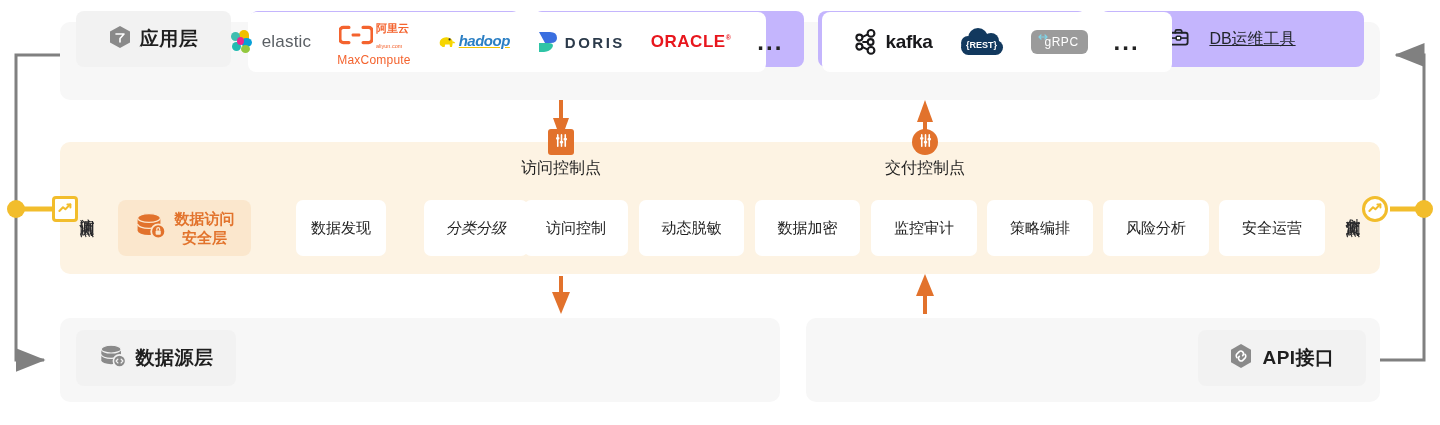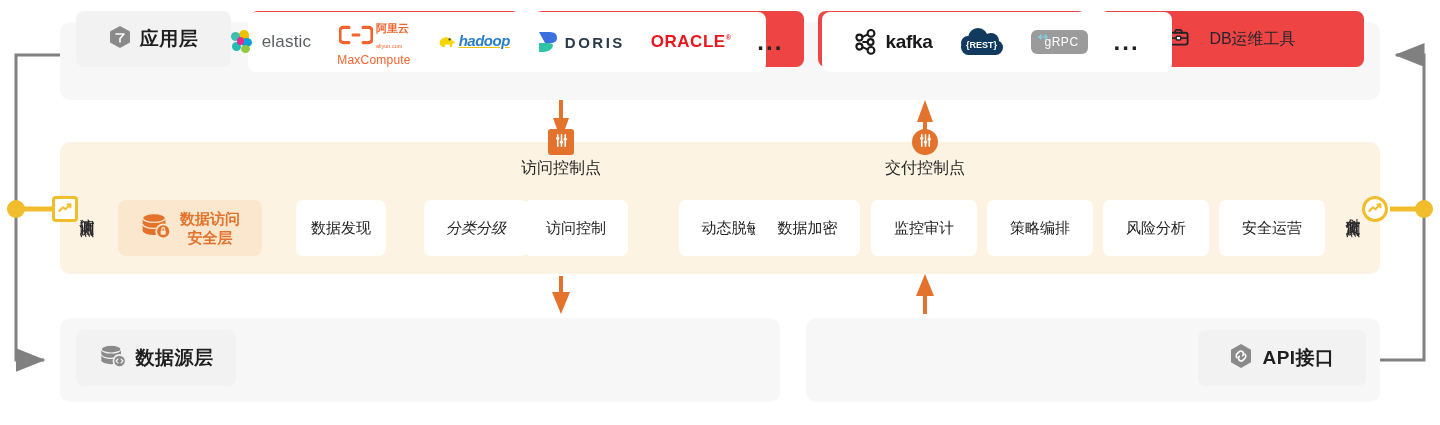--- a/index.html
+++ b/index.html
@@ -38,26 +38,27 @@
     border-radius: 8px;
     display: flex; align-items: center; justify-content: center;
     gap: 9px;
     font-size: 19px; font-weight: bold; letter-spacing: .5px;
     color: #1f1f1f;
   }
 
   .app-card {
     position: absolute;
     top: 11px; height: 56px;
-    background: #ef4444;
+    background: #c4b5fd;
     border-radius: 8px;
     display: flex; align-items: center; justify-content: center;
     gap: 20px;
     font-size: 16px;
     color: #22262c;
+    text-decoration: underline;
   }
 
   
   #sec-band { left: 60px; top: 142px; width: 1320px; height: 132px; }
 
   .band-side-label {
     position: absolute;
     top: 152px;
     width: 26px;
     font-size: 15px;
@@ -327,21 +328,21 @@
       <svg width="15" height="15" viewBox="0 0 16 16">
         <path d="M4 2 V14 M8 2 V14 M12 2 V14" stroke="#ffffff" stroke-width="1.7" stroke-linecap="round"></path>
         <rect x="2.2" y="4.4" width="3.6" height="2.4" rx=".7" fill="#ffffff"></rect>
         <rect x="6.2" y="8.6" width="3.6" height="2.4" rx=".7" fill="#ffffff"></rect>
         <rect x="10.2" y="5.4" width="3.6" height="2.4" rx=".7" fill="#ffffff"></rect>
       </svg>
     </span>
   </div>
   <div class="ctrl-title" style="left:925px; top:158px;">交付控制点</div>
 
-  <div class="sec-core" style="left:118px; width:144px;">
+  <div class="sec-core" style="left:118px; width:133px;">
     <span>
       <svg width="32" height="30" viewBox="0 0 32 30">
         <ellipse cx="14" cy="7" rx="11.4" ry="4.4" fill="#e2722c"></ellipse>
         <path d="M2.6 7 V13 a11.4 4.4 0 0 0 22.8 0 V7" fill="#e2722c"></path>
         <path d="M2.6 13.6 V19.6 a11.4 4.4 0 0 0 22.8 0 V13.6" fill="#e2722c"></path>
         <ellipse cx="14" cy="7" rx="11.4" ry="4.4" fill="none" stroke="#fbe7cd" stroke-width="1.2"></ellipse>
         <path d="M2.6 13 a11.4 4.4 0 0 0 22.8 0" fill="none" stroke="#fbe7cd" stroke-width="1.3"></path>
         <circle cx="23.2" cy="20.4" r="7" fill="#e2722c" stroke="#fbe7cd" stroke-width="1.8"></circle>
         <rect x="20.6" y="19.4" width="5.2" height="4.4" rx="1" fill="#fbe7cd"></rect>
         <path d="M21.8 19.4 v-1.4 a1.4 1.4 0 0 1 2.8 0 v1.4" fill="none" stroke="#fbe7cd" stroke-width="1.3"></path>
@@ -353,21 +354,21 @@
 
   <div class="sec-card" style="left:296px; width:90px;">
     <span>数据发现</span>
     </div>
   <div class="sec-card" style="left:424px; width:104px;font-style:italic;">
     <span>分类分级</span>
     </div>
   <div class="sec-card" style="left:524px; width:104px;">
     <span>访问控制</span>
     </div>
-  <div class="sec-card" style="left:639px; width:105px;margin-left:40px;">
+  <div class="sec-card" style="left:639px; width:105px;">
     <span>动态脱敏</span>
     </div>
   <div class="sec-card" style="left:755px; width:105px;">
     <span>数据加密</span>
     </div>
   <div class="sec-card" style="left:871px; width:106px;">
     <span>监控审计</span>
     </div>
   <div class="sec-card" style="left:987px; width:106px;">
     <span>策略编排</span>

